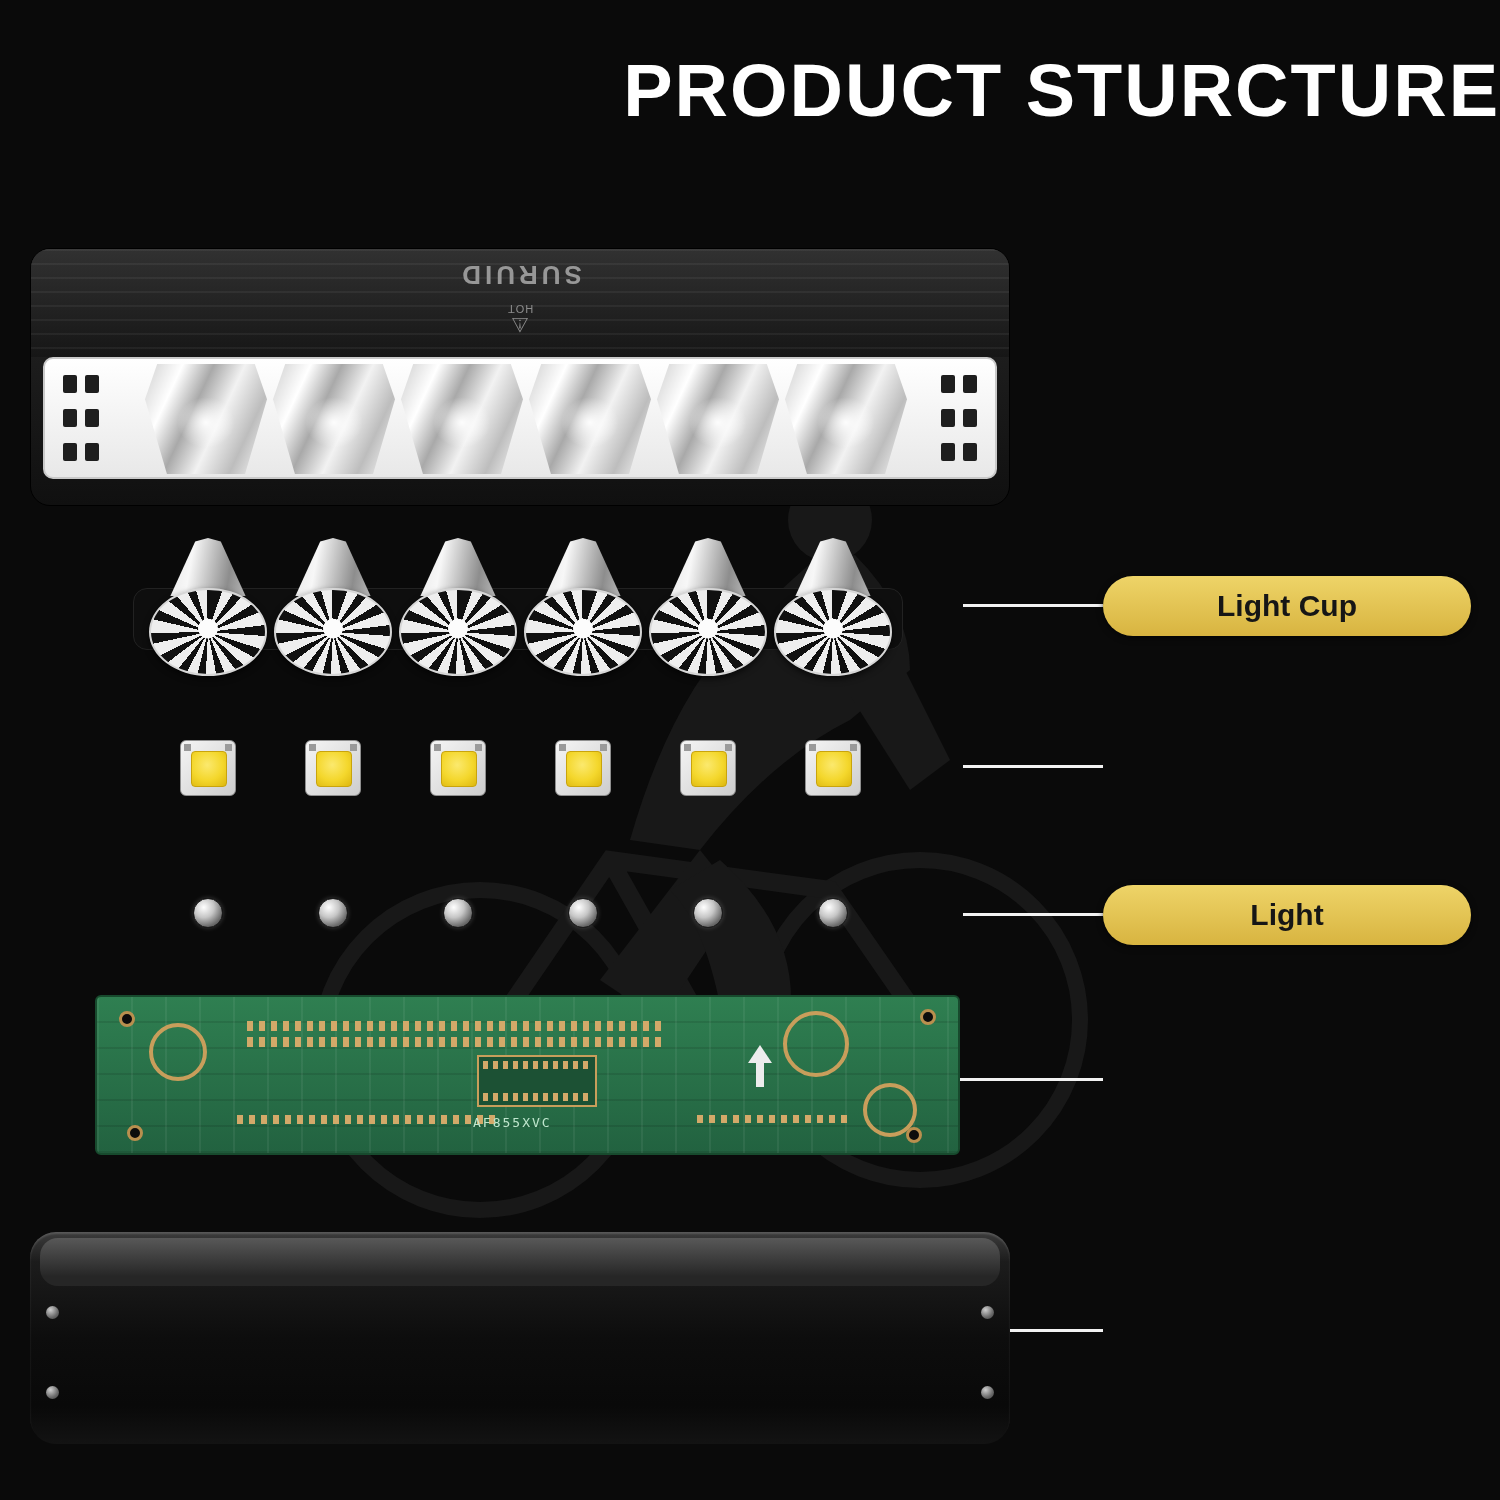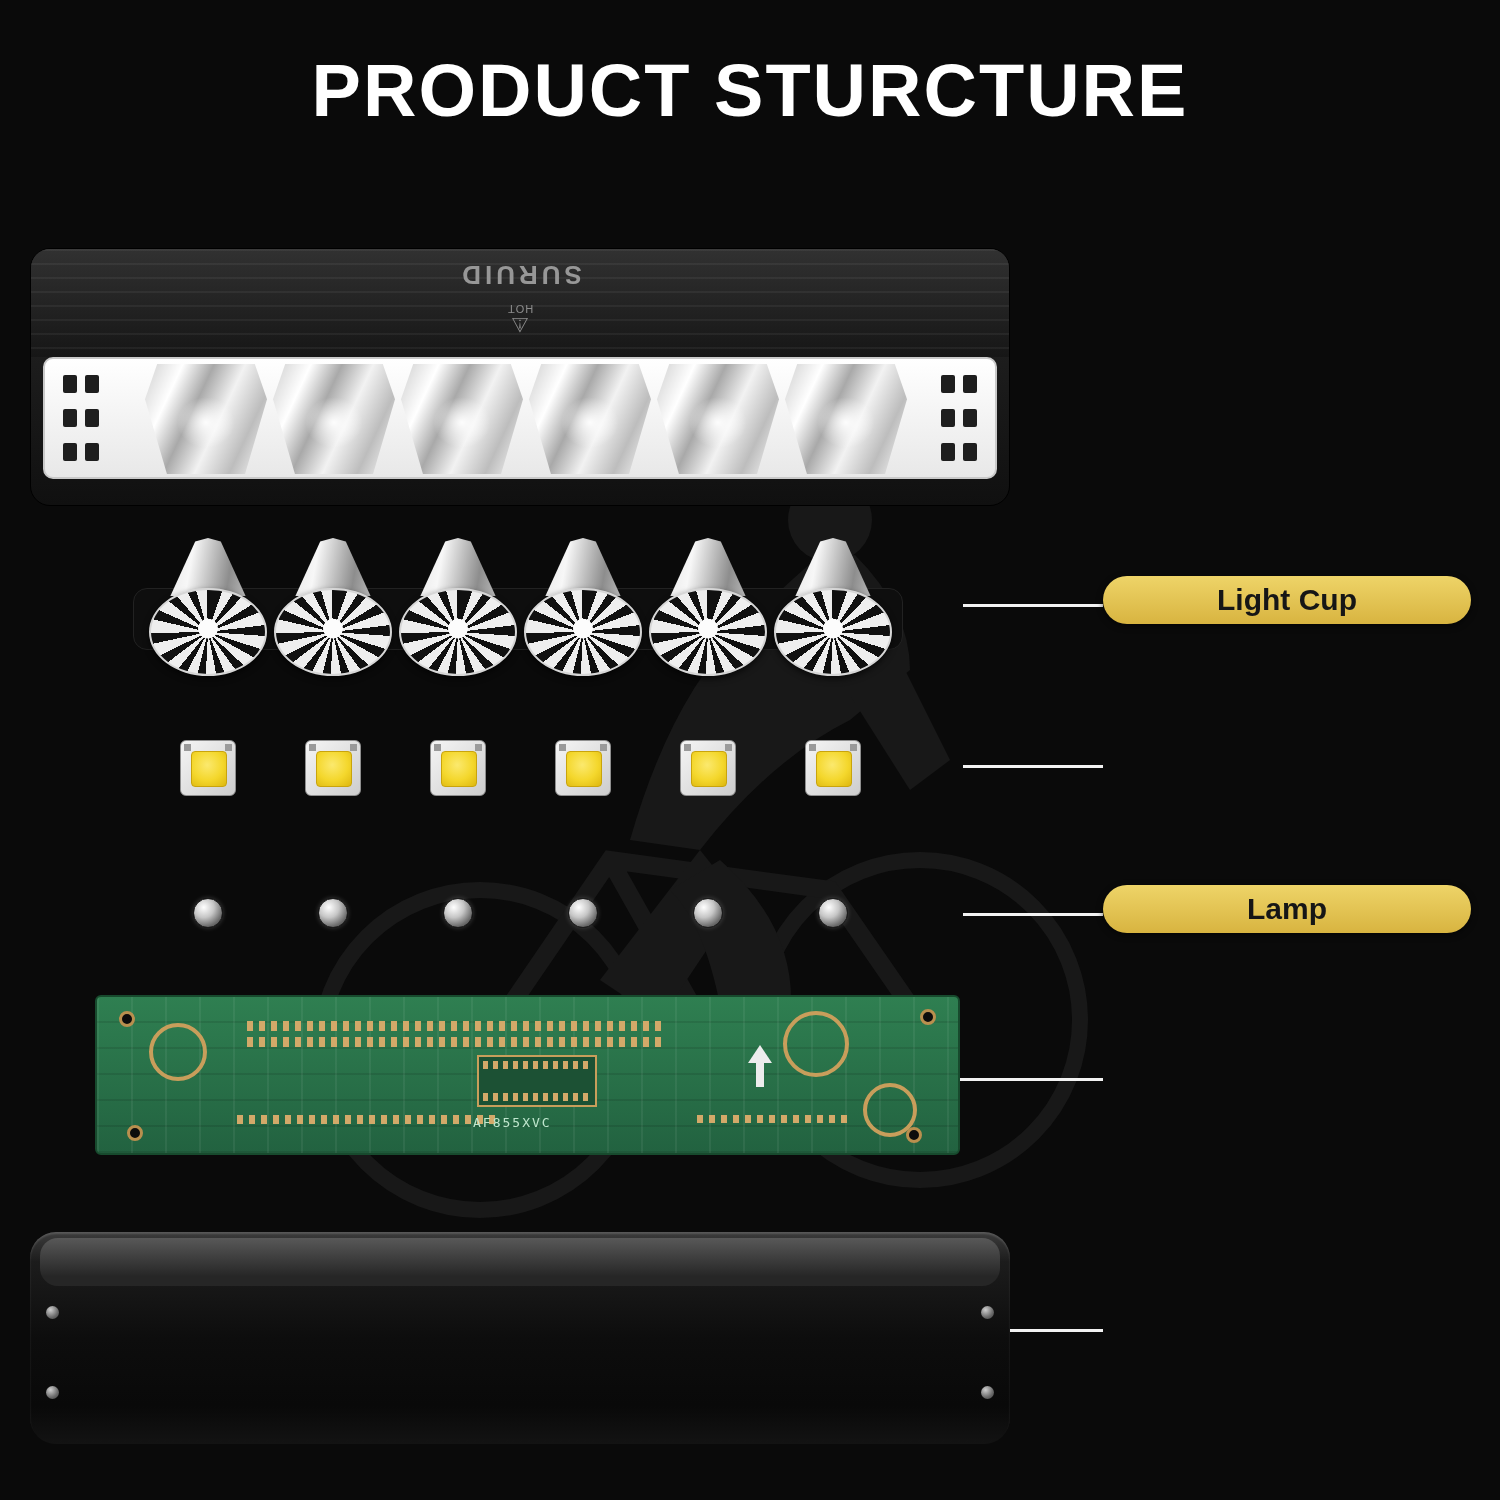--- a/index.html
+++ b/index.html
@@ -5,21 +5,21 @@
   * { margin:0; padding:0; box-sizing:border-box; }
   html,body { background:#000; }
   body { font-family:"Liberation Sans", sans-serif; }
 
   .stage { position:relative; width:1500px; height:1500px; background:#0a0a0a; overflow:hidden; }
 
   
   .silhouette { position:absolute; left:270px; top:460px; width:820px; height:820px; opacity:1; }
 
   
-  .title { position:absolute; top:48px; left:0; width:100%; text-align:center;
+  .title { position:absolute; top:48px; left:0; width:100%; text-align:right;
            color:#ffffff; font-size:74px; font-weight:800; letter-spacing:2px; }
 
   
   .product { position:absolute; left:30px; top:248px; width:980px; height:258px;
              background:linear-gradient(180deg,#262626,#101010); border:1px solid #000;
              border-radius:20px; overflow:hidden; }
   .product-top { position:absolute; top:0; left:0; right:0; height:108px;
                  background:linear-gradient(180deg,#313131,#161616);
                  background-image:repeating-linear-gradient(180deg, rgba(255,255,255,.05) 0 2px, rgba(0,0,0,0) 2px 14px),
                                   linear-gradient(180deg,#313131,#161616); }
@@ -122,21 +122,21 @@
   .screw.s3{right:16px;top:74px}.screw.s4{right:16px;top:154px}
 
   
   .connector { position:absolute; height:3px; background:#f2f2f2; }
   .connector.c1{left:963px;top:604px;width:140px}
   .connector.c2{left:963px;top:765px;width:140px}
   .connector.c3{left:963px;top:913px;width:140px}
   .connector.c4{left:960px;top:1078px;width:143px}
   .connector.c5{left:1010px;top:1329px;width:93px}
 
-  .pill { position:absolute; left:1103px; width:368px; height:48px; border-radius:30px;
+  .pill { position:absolute; left:1103px; width:368px; height:60px; border-radius:30px;
           background:linear-gradient(180deg,#eed468,#d8b440);
           display:flex; align-items:center; justify-content:center;
           color:#161616; font-size:30px; font-weight:bold;
           box-shadow:0 2px 6px rgba(0,0,0,.6); }
   .pill.p1{top:576px}.pill.p2{top:737px}.pill.p3{top:885px}.pill.p4{top:1050px}.pill.p5{top:1301px}
 </style>
 </head>
 <body>
 
 <div class="stage">
@@ -258,16 +258,16 @@
   <div class="connector c1"></div>
   <div class="connector c2"></div>
   <div class="connector c3"></div>
   <div class="connector c4"></div>
   <div class="connector c5"></div>
 
   <div class="pill p1">
     <span>Light Cup</span>
   </div>
   <div class="pill p3">
-    <span>Lamp</span>
+    <span>Light</span>
   </div>
 
 </div>
 
 </body></html>

